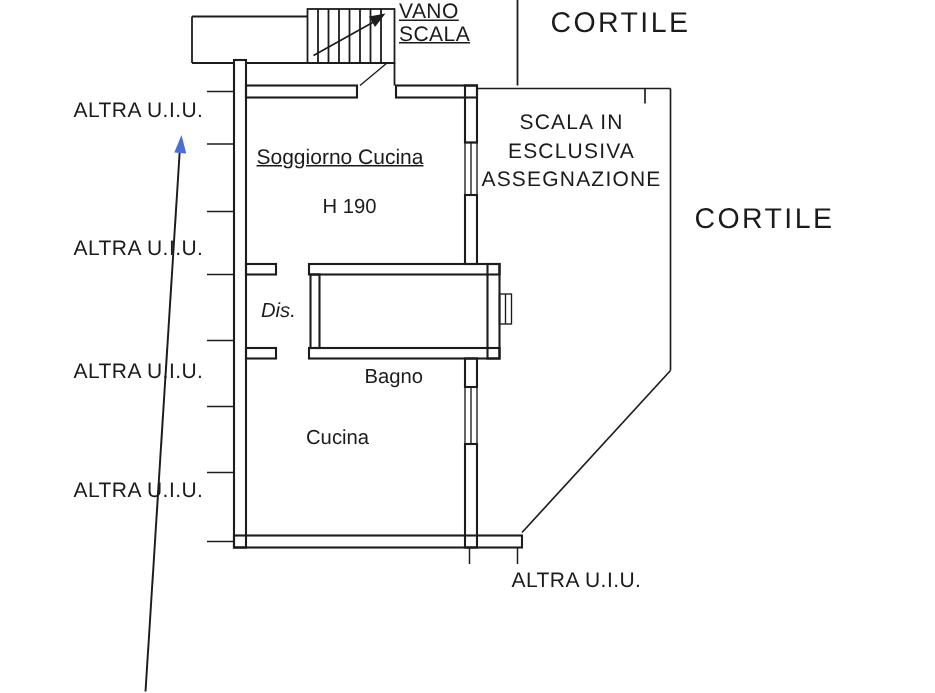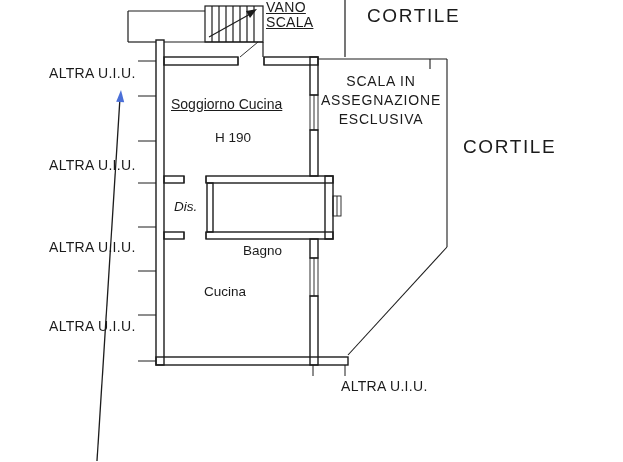--- a/index.html
+++ b/index.html
@@ -118,22 +118,22 @@
 
   <div class="lbl t-caps t-center" style="left:266px;top:0px;width:64px;">
     <div>VANO</div>
     <div>SCALA</div>
   </div>
 
   <div class="lbl t-cortile" style="left:367px;top:6px;">CORTILE</div>
 
   <div class="lbl t-area" style="left:316px;top:72px;width:130px;">
     <div>SCALA IN</div>
+    <div>ESCLUSIVA</div>
     <div>ASSEGNAZIONE</div>
-    <div>ESCLUSIVA</div>
   </div>
 
   <div class="lbl t-cortile" style="left:463px;top:137px;">CORTILE</div>
 
   <div class="lbl t-caps" style="left:49px;top:66px;">ALTRA U.I.U.</div>
   <div class="lbl t-caps" style="left:49px;top:158px;">ALTRA U.I.U.</div>
   <div class="lbl t-caps" style="left:49px;top:240px;">ALTRA U.I.U.</div>
   <div class="lbl t-caps" style="left:49px;top:319px;">ALTRA U.I.U.</div>
 
   <div class="lbl t-caps" style="left:341px;top:379px;">ALTRA U.I.U.</div>

